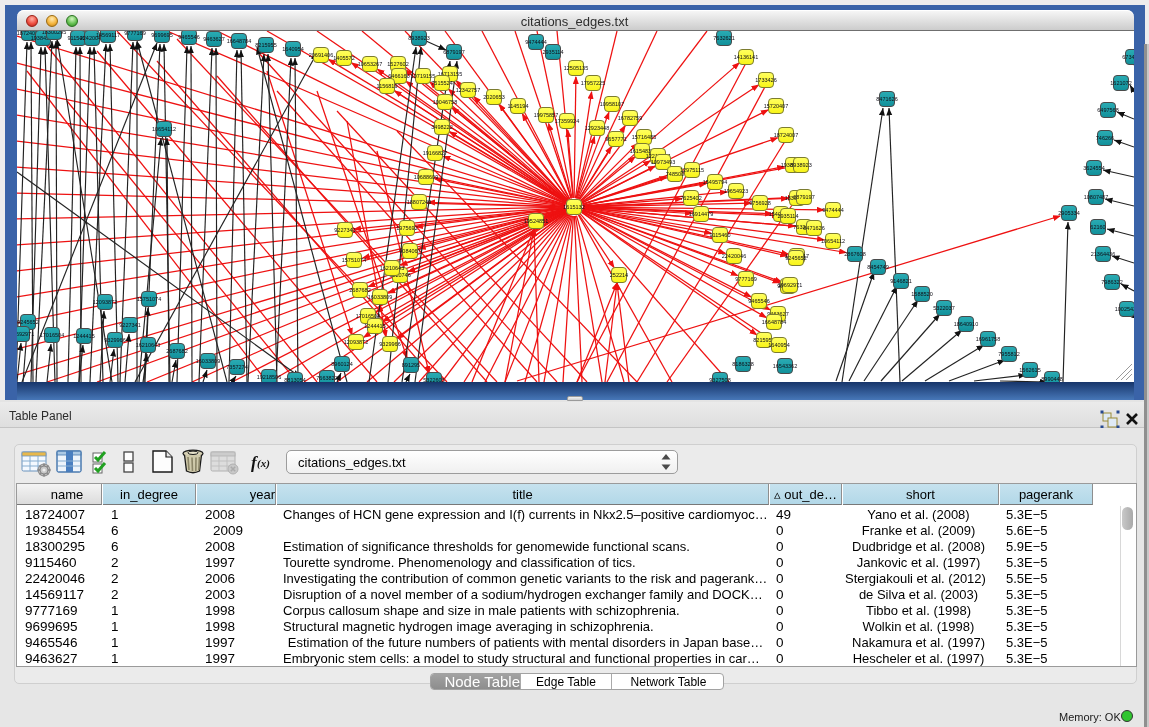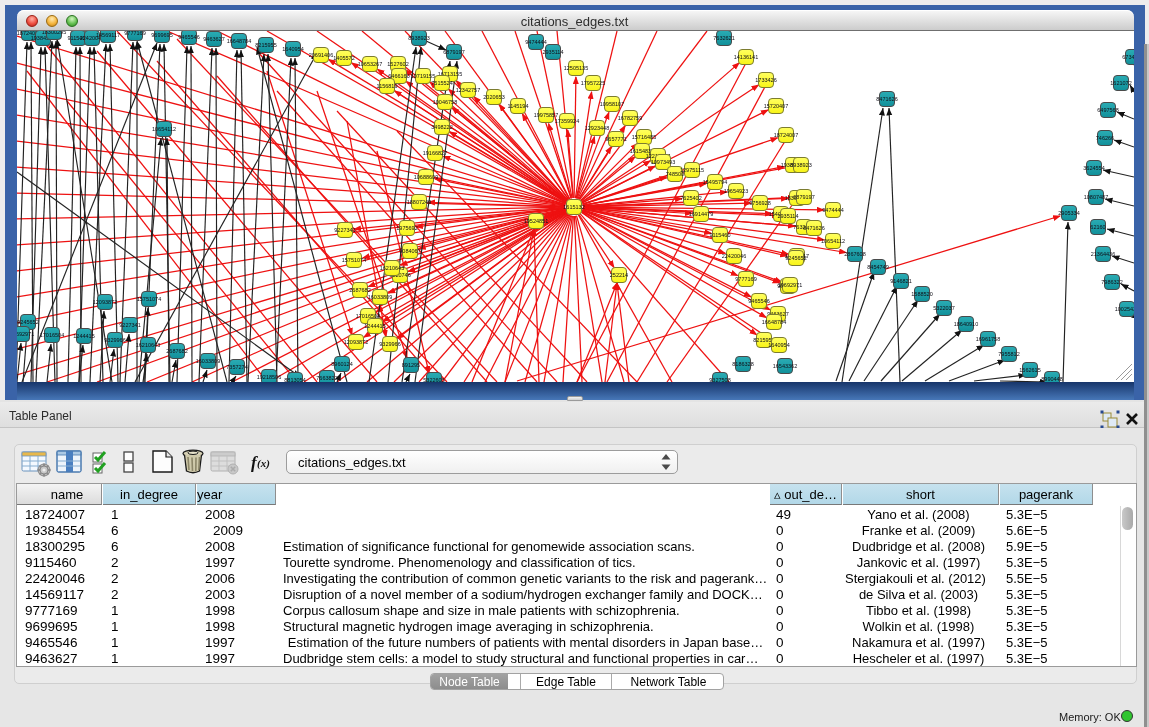--- a/index.html
+++ b/index.html
@@ -628,45 +628,47 @@
 <div style="position:absolute;left:286px;top:450px;width:392px;height:24px;background:linear-gradient(#ffffff,#f0f0f0);border:1px solid #9c9c9c;border-radius:5px"></div>
 <div style="position:absolute;left:298px;top:455px;font-size:13px;color:#000">citations_edges.txt</div>
 <svg width="12" height="18" viewBox="0 0 12 18" style="position:absolute;left:660px;top:453px">
  <path d="M6 1 L10.5 6.5 H1.5 Z" fill="#4a4a4a"></path>
  <path d="M6 17 L10.5 11.5 H1.5 Z" fill="#4a4a4a"></path>
 </svg>
 
 <div style="position:absolute;left:16px;top:483px;width:1121px;height:184px;background:#ffffff;border:1px solid #9a9a9a"></div>
 <div style="position:absolute;left:17px;top:484px;width:85px;height:21px;background:linear-gradient(#f4f4f4,#dcdcdc);border-right:1px solid #8e8e8e;border-bottom:1px solid #787878;font-size:13px;line-height:21px;text-align:center;color:#000"><span style="padding-left:16px">name</span></div>
 <div style="position:absolute;left:103px;top:484px;width:93px;height:21px;background:linear-gradient(#c6e2ee,#b2d8e8);border-right:1px solid #8e8e8e;border-bottom:1px solid #787878;font-size:13px;line-height:21px;text-align:center;color:#000">in_degree</div>
-<div style="position:absolute;left:197px;top:484px;width:79px;height:21px;background:linear-gradient(#c6e2ee,#b2d8e8);border-right:1px solid #8e8e8e;border-bottom:1px solid #787878;font-size:13px;line-height:21px;text-align:left;color:#000">year</div>
+<div style="position:absolute;left:197px;top:484px;width:79px;height:21px;background:linear-gradient(#c6e2ee,#b2d8e8);border-right:1px solid #8e8e8e;border-bottom:1px solid #787878;font-size:13px;line-height:21px;text-align:right;color:#000">year</div>
+<div style="position:absolute;left:277px;top:484px;width:492px;height:21px;background:linear-gradient(#c6e2ee,#b2d8e8);border-right:1px solid #8e8e8e;border-bottom:1px solid #787878;font-size:13px;line-height:21px;text-align:center;color:#000">title</div>
 <div style="position:absolute;left:770px;top:484px;width:72px;height:21px;background:linear-gradient(#c6e2ee,#b2d8e8);border-right:1px solid #8e8e8e;border-bottom:1px solid #787878;font-size:13px;line-height:21px;text-align:center;color:#000">▵ out_de…</div>
 <div style="position:absolute;left:843px;top:484px;width:156px;height:21px;background:linear-gradient(#c6e2ee,#b2d8e8);border-right:1px solid #8e8e8e;border-bottom:1px solid #787878;font-size:13px;line-height:21px;text-align:center;color:#000">short</div>
 <div style="position:absolute;left:1000px;top:484px;width:93px;height:21px;background:linear-gradient(#c6e2ee,#b2d8e8);border-right:1px solid #8e8e8e;border-bottom:1px solid #787878;font-size:13px;line-height:21px;text-align:center;color:#000">pagerank</div>
 <div style="position:absolute;left:17px;top:507px;width:1119px;height:16px;font-size:13.5px;line-height:16px;color:#000">
       <div style="position:absolute;left:8px;top:0;width:76px;overflow:hidden;white-space:nowrap;text-align:left;font-size:13.5px">18724007</div>
       <div style="position:absolute;left:94px;top:0;width:84px;overflow:hidden;white-space:nowrap;text-align:left;font-size:13.5px">1</div>
       <div style="position:absolute;left:188px;top:0;width:70px;overflow:hidden;white-space:nowrap;text-align:left;font-size:13.5px">2008</div>
+      <div style="position:absolute;left:266px;top:0;width:485px;overflow:hidden;white-space:nowrap;text-align:left;font-size:13px">Changes of HCN gene expression and I(f) currents in Nkx2.5–positive cardiomyoc…</div>
       <div style="position:absolute;left:759px;top:0;width:65px;overflow:hidden;white-space:nowrap;text-align:left;font-size:13.5px">49</div>
       <div style="position:absolute;left:828px;top:0;width:147px;overflow:hidden;white-space:nowrap;text-align:center;font-size:13px">Yano et al. (2008)</div>
       <div style="position:absolute;left:989px;top:0;width:86px;overflow:hidden;white-space:nowrap;text-align:left;font-size:13px">5.3E−5</div>
     </div>
 <div style="position:absolute;left:17px;top:523px;width:1119px;height:16px;font-size:13.5px;line-height:16px;color:#000">
       <div style="position:absolute;left:8px;top:0;width:76px;overflow:hidden;white-space:nowrap;text-align:left;font-size:13.5px">19384554</div>
       <div style="position:absolute;left:94px;top:0;width:84px;overflow:hidden;white-space:nowrap;text-align:left;font-size:13.5px">6</div>
       <div style="position:absolute;left:196px;top:0;width:70px;overflow:hidden;white-space:nowrap;text-align:left;font-size:13.5px">2009</div>
       <div style="position:absolute;left:759px;top:0;width:65px;overflow:hidden;white-space:nowrap;text-align:left;font-size:13.5px">0</div>
       <div style="position:absolute;left:828px;top:0;width:147px;overflow:hidden;white-space:nowrap;text-align:center;font-size:13px">Franke et al. (2009)</div>
       <div style="position:absolute;left:989px;top:0;width:86px;overflow:hidden;white-space:nowrap;text-align:left;font-size:13px">5.6E−5</div>
     </div>
 <div style="position:absolute;left:17px;top:539px;width:1119px;height:16px;font-size:13.5px;line-height:16px;color:#000">
       <div style="position:absolute;left:8px;top:0;width:76px;overflow:hidden;white-space:nowrap;text-align:left;font-size:13.5px">18300295</div>
       <div style="position:absolute;left:94px;top:0;width:84px;overflow:hidden;white-space:nowrap;text-align:left;font-size:13.5px">6</div>
       <div style="position:absolute;left:188px;top:0;width:70px;overflow:hidden;white-space:nowrap;text-align:left;font-size:13.5px">2008</div>
-      <div style="position:absolute;left:266px;top:0;width:485px;overflow:hidden;white-space:nowrap;text-align:left;font-size:13px">Estimation of significance functional for genomewide association scans.</div>
+      <div style="position:absolute;left:266px;top:0;width:485px;overflow:hidden;white-space:nowrap;text-align:left;font-size:13px">Estimation of significance thresholds for genomewide functional scans.</div>
       <div style="position:absolute;left:759px;top:0;width:65px;overflow:hidden;white-space:nowrap;text-align:left;font-size:13.5px">0</div>
       <div style="position:absolute;left:828px;top:0;width:147px;overflow:hidden;white-space:nowrap;text-align:center;font-size:13px">Dudbridge et al. (2008)</div>
       <div style="position:absolute;left:989px;top:0;width:86px;overflow:hidden;white-space:nowrap;text-align:left;font-size:13px">5.9E−5</div>
     </div>
 <div style="position:absolute;left:17px;top:555px;width:1119px;height:16px;font-size:13.5px;line-height:16px;color:#000">
       <div style="position:absolute;left:8px;top:0;width:76px;overflow:hidden;white-space:nowrap;text-align:left;font-size:13.5px">9115460</div>
       <div style="position:absolute;left:94px;top:0;width:84px;overflow:hidden;white-space:nowrap;text-align:left;font-size:13.5px">2</div>
       <div style="position:absolute;left:188px;top:0;width:70px;overflow:hidden;white-space:nowrap;text-align:left;font-size:13.5px">1997</div>
       <div style="position:absolute;left:266px;top:0;width:485px;overflow:hidden;white-space:nowrap;text-align:left;font-size:13px">Tourette syndrome. Phenomenology and classification of tics.</div>
       <div style="position:absolute;left:759px;top:0;width:65px;overflow:hidden;white-space:nowrap;text-align:left;font-size:13.5px">0</div>
@@ -715,31 +717,31 @@
       <div style="position:absolute;left:188px;top:0;width:70px;overflow:hidden;white-space:nowrap;text-align:left;font-size:13.5px">1997</div>
       <div style="position:absolute;left:266px;top:0;width:485px;overflow:hidden;white-space:nowrap;text-align:center;font-size:13px">Estimation of the future numbers of patients with mental disorders in Japan base…</div>
       <div style="position:absolute;left:759px;top:0;width:65px;overflow:hidden;white-space:nowrap;text-align:left;font-size:13.5px">0</div>
       <div style="position:absolute;left:828px;top:0;width:147px;overflow:hidden;white-space:nowrap;text-align:center;font-size:13px">Nakamura et al. (1997)</div>
       <div style="position:absolute;left:989px;top:0;width:86px;overflow:hidden;white-space:nowrap;text-align:left;font-size:13px">5.3E−5</div>
     </div>
 <div style="position:absolute;left:17px;top:651px;width:1119px;height:16px;font-size:13.5px;line-height:16px;color:#000">
       <div style="position:absolute;left:8px;top:0;width:76px;overflow:hidden;white-space:nowrap;text-align:left;font-size:13.5px">9463627</div>
       <div style="position:absolute;left:94px;top:0;width:84px;overflow:hidden;white-space:nowrap;text-align:left;font-size:13.5px">1</div>
       <div style="position:absolute;left:188px;top:0;width:70px;overflow:hidden;white-space:nowrap;text-align:left;font-size:13.5px">1997</div>
-      <div style="position:absolute;left:266px;top:0;width:485px;overflow:hidden;white-space:nowrap;text-align:left;font-size:13px">Dudbridge stem cells: a model to study structural and functional properties in car…</div>
+      <div style="position:absolute;left:266px;top:0;width:485px;overflow:hidden;white-space:nowrap;text-align:left;font-size:13px">Embryonic stem cells: a model to study structural and functional properties in car…</div>
       <div style="position:absolute;left:759px;top:0;width:65px;overflow:hidden;white-space:nowrap;text-align:left;font-size:13.5px">0</div>
       <div style="position:absolute;left:828px;top:0;width:147px;overflow:hidden;white-space:nowrap;text-align:center;font-size:13px">Hescheler et al. (1997)</div>
       <div style="position:absolute;left:989px;top:0;width:86px;overflow:hidden;white-space:nowrap;text-align:left;font-size:13px">5.3E−5</div>
     </div>
 
 <div style="position:absolute;left:1120px;top:506px;width:1px;height:160px;background:#d8d8d8"></div>
 <div style="position:absolute;left:1122px;top:507px;width:11px;height:23px;background:linear-gradient(90deg,#c9c9c9,#a9a9a9);border-radius:6px"></div>
 
 <div style="position:absolute;left:430px;top:673px;width:294px;height:17px;background:#ffffff;border:1px solid #a2a2a2;border-radius:4px;overflow:hidden">
- <div style="position:absolute;left:0;top:0;width:77px;height:17px;background:linear-gradient(#a2a2a2,#8a8a8a);color:#fff;font-size:12px;line-height:16px;text-align:center">Node Table</div>
+ <div style="position:absolute;left:0;top:0;width:89px;height:17px;background:linear-gradient(#a2a2a2,#8a8a8a);color:#fff;font-size:15px;line-height:16px;text-align:right">Node Table</div>
  <div style="position:absolute;left:89px;top:0;width:92px;height:17px;border-left:1px solid #aaa;border-right:1px solid #aaa;color:#000;font-size:12px;line-height:16px;text-align:center">Edge Table</div>
  <div style="position:absolute;left:181px;top:0;width:113px;height:17px;color:#000;font-size:12px;line-height:16px;text-align:center">Network Table</div>
 </div>
 
 <div style="position:absolute;left:1059px;top:711px;font-size:11px;color:#1a1a1a">Memory: OK</div>
 <div style="position:absolute;left:1121px;top:710px;width:12px;height:12px;border-radius:50%;background:#2fc52f;border:1px solid #333"></div>
 
 <div style="position:absolute;left:1144px;top:44px;width:3px;height:683px;background:#8f8f8f"></div>
 <div style="position:absolute;left:1147px;top:44px;width:2px;height:683px;background:#c8c8c8"></div>
 

